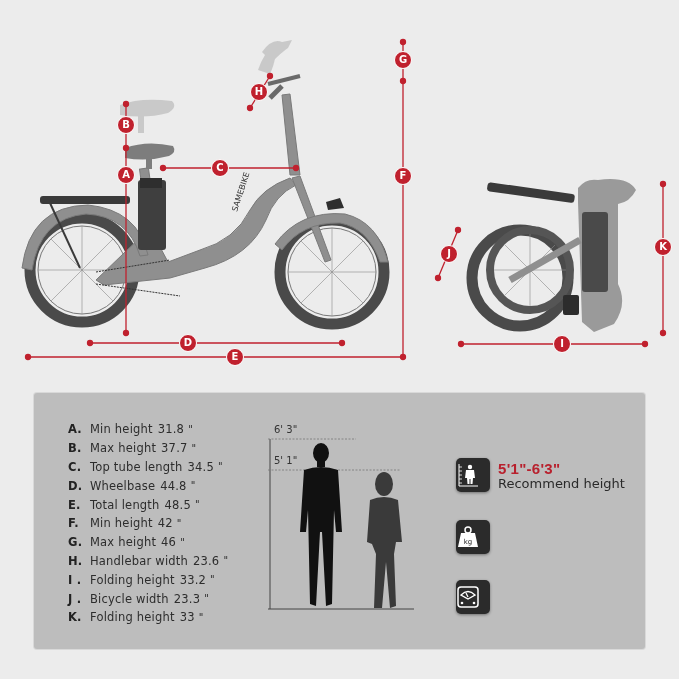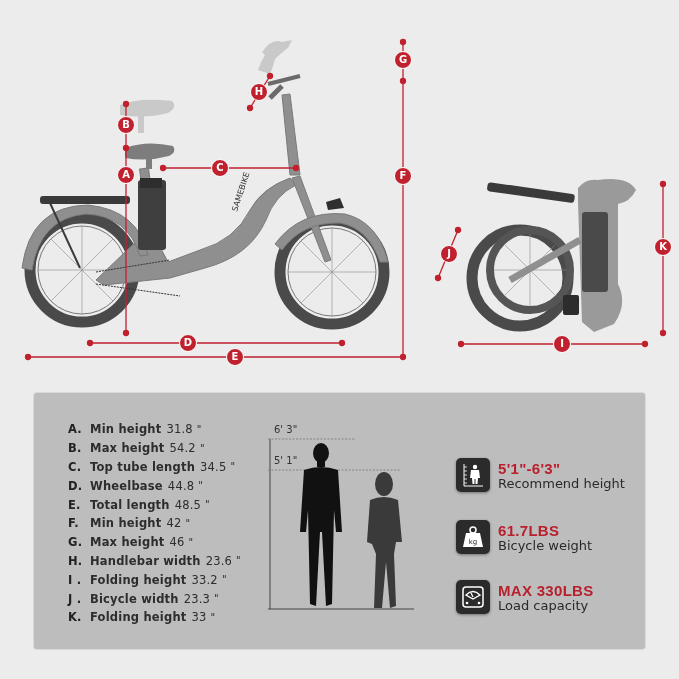--- a/index.html
+++ b/index.html
@@ -4,25 +4,25 @@
   <style>
     html, body { margin:0; padding:0; }
     body { width:679px; height:679px; background:#ececec; position:relative; overflow:hidden; font-family:"DejaVu Sans", sans-serif; }
     .abs { position:absolute; }
     .diagram { position:absolute; left:0; top:0; width:679px; height:380px; }
     .marker { position:absolute; width:16px; height:16px; border-radius:50%; background:#c0212e; color:#fff; font-size:10px; font-weight:bold; text-align:center; line-height:16px; transform:translate(-50%,-50%); border:1.5px solid #fff; box-sizing:content-box; }
     .panel { position:absolute; left:34px; top:393px; width:611px; height:256px; background:#bdbdbd; border-radius:3px; box-shadow: 0 0 0 1px #d9d9d9; }
     .spec-list { position:absolute; left:68px; top:420px; }
     .spec-row { height:18.8px; font-size:11.5px; color:#2d2d2d; display:flex; align-items:center; white-space:nowrap; letter-spacing:0.2px; }
     .spec-key { width:22px; font-weight:bold; color:#222; }
-    .spec-label { margin-right:5px;font-weight:bold; }
+    .spec-label { margin-right:5px; }
     .spec-value { }
     .spec-unit { margin-left:4px; font-size:10px; }
     .feature { position:absolute; left:456px; display:flex; align-items:center; }
-    .feat-icon { width:34px; height:34px; background:#2b2b2b; border-radius:5px; box-shadow:0 1px 3px rgba(0,0,0,0.4); display:flex; align-items:center; justify-content:center; margin-right:8px;text-decoration:underline; }
+    .feat-icon { width:34px; height:34px; background:#2b2b2b; border-radius:5px; box-shadow:0 1px 3px rgba(0,0,0,0.4); display:flex; align-items:center; justify-content:flex-start; margin-right:8px;text-decoration:underline; }
     .feat-text { display:flex; flex-direction:column; }
     .feat-value { color:#b8202d; font-weight:bold; font-size:15px; line-height:17px; font-family:"Liberation Sans", sans-serif; letter-spacing:0.3px; }
     .feat-label { color:#2a2a2a; font-size:13px; line-height:14px; }
     .height-label { position:absolute; font-size:10px; color:#333; }
   </style>
 </head>
 <body>
 
 <div class="diagram">
   <svg width="679" height="380" viewBox="0 0 679 380">
@@ -154,21 +154,21 @@
 <div class="spec-list">
   <div class="spec-row">
       <span class="spec-key">A.</span>
       <span class="spec-label">Min height</span>
       <span class="spec-value">31.8</span>
       <span class="spec-unit">"</span>
     </div>
   <div class="spec-row">
       <span class="spec-key">B.</span>
       <span class="spec-label">Max height</span>
-      <span class="spec-value">54.2</span>
+      <span class="spec-value">37.7</span>
       <span class="spec-unit">"</span>
     </div>
   <div class="spec-row">
       <span class="spec-key">C.</span>
       <span class="spec-label">Top tube length</span>
       <span class="spec-value">34.5</span>
       <span class="spec-unit">"</span>
     </div>
   <div class="spec-row">
       <span class="spec-key">D.</span>
@@ -265,33 +265,25 @@
 </div>
 
 <div class="feature" style="top:520px;">
   <div class="feat-icon">
     <svg width="24" height="24" viewBox="0 0 24 24">
       <circle cx="12" cy="5" r="3" fill="none" stroke="#fff" stroke-width="1.5"></circle>
       <path d="M5 8 h14 l3 14 h-20 z" fill="#fff"></path>
       <text x="12" y="19" text-anchor="middle" font-size="7" fill="#2b2b2b" font-family="DejaVu Sans, sans-serif">kg</text>
     </svg>
   </div>
-  <div class="feat-text">
-    <span class="feat-value">61.7LBS</span>
-    <span class="feat-label">Bicycle weight</span>
-  </div>
 </div>
 
 <div class="feature" style="top:580px;">
   <div class="feat-icon">
     <svg width="24" height="24" viewBox="0 0 24 24">
       <rect x="2" y="2" width="20" height="20" rx="3" fill="none" stroke="#fff" stroke-width="1.5"></rect>
       <path d="M5 10 Q12 3 19 10 L12 14 Z" fill="none" stroke="#fff" stroke-width="1.3"></path>
       <line x1="12" y1="12" x2="10" y2="8" stroke="#fff" stroke-width="1.2"></line>
       <circle cx="6" cy="18" r="1.3" fill="#fff"></circle>
         <circle cx="18" cy="18" r="1.3" fill="#fff"></circle>
     </svg>
   </div>
-  <div class="feat-text">
-    <span class="feat-value">MAX 330LBS</span>
-    <span class="feat-label">Load capacity</span>
-  </div>
 </div>
 
 </body></html>

